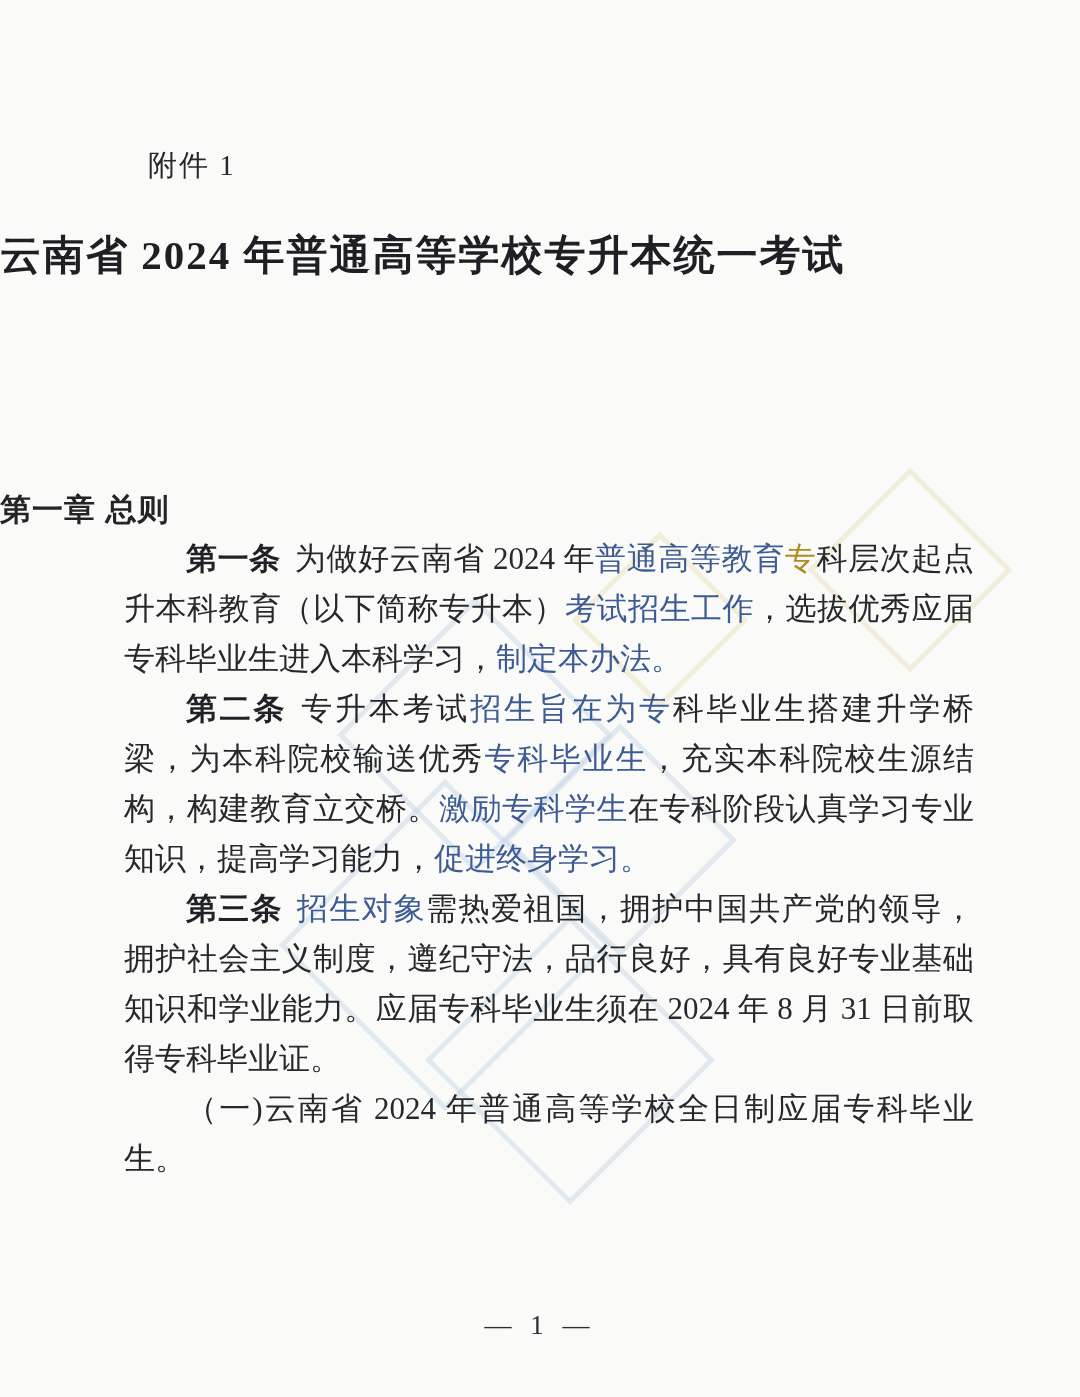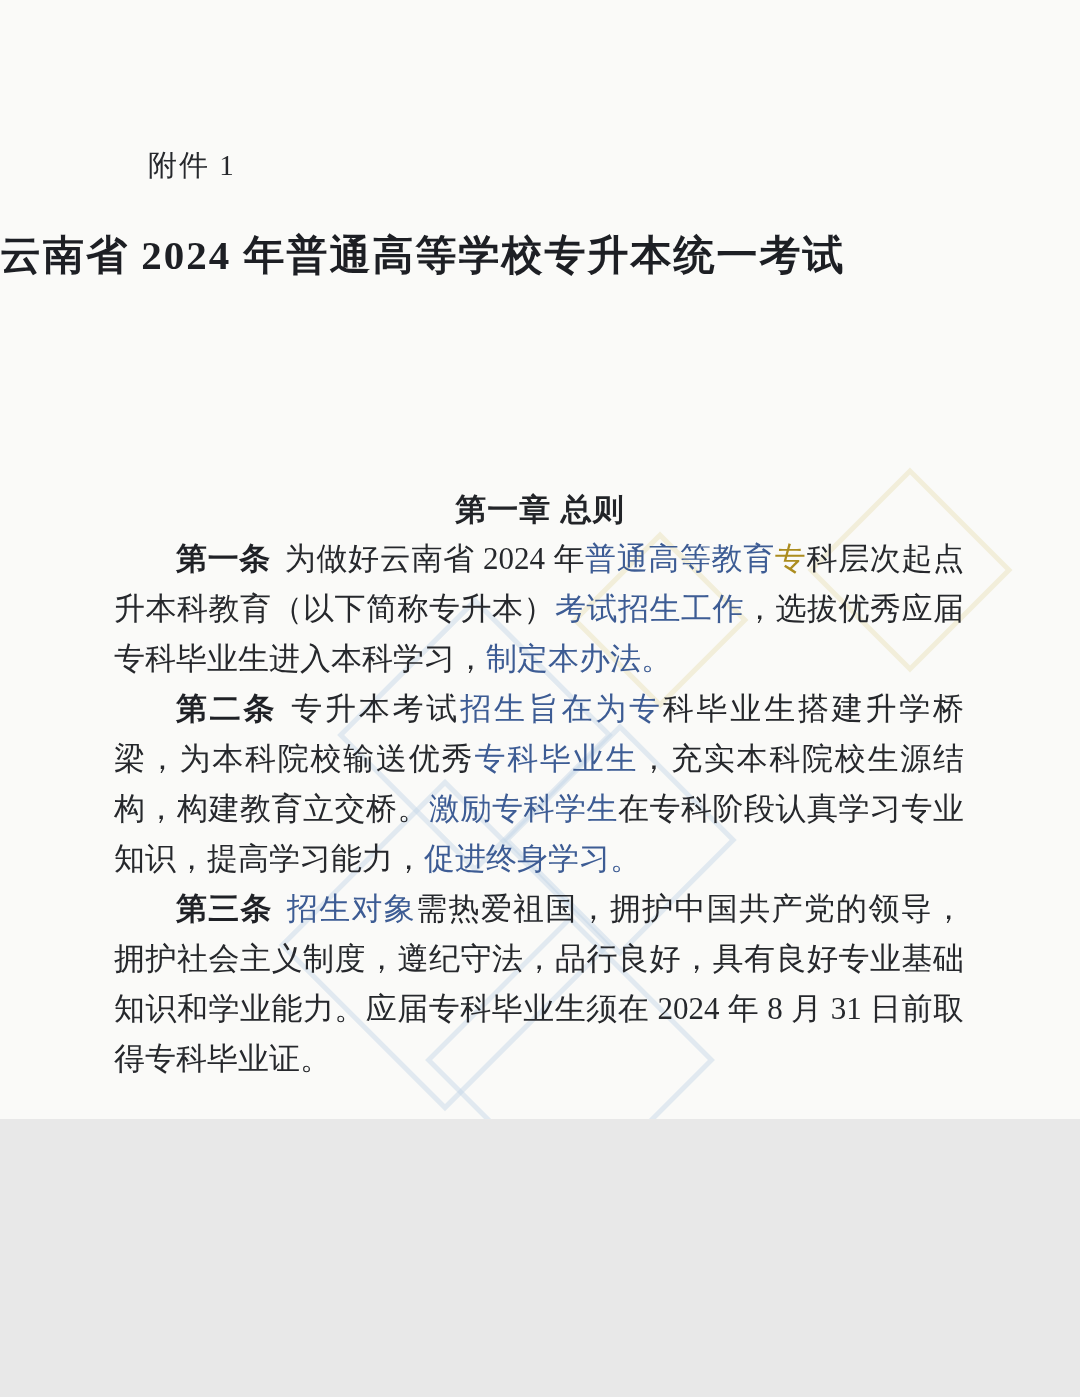--- a/index.html
+++ b/index.html
@@ -1,18 +1,18 @@
 <!DOCTYPE html>
 <html lang="zh"><head>
 <meta charset="utf-8">
 <style>
   html,body{margin:0;padding:0;background:#e8e8e8;}
   .page{
     position:relative;
-    width:1080px;height:1119px;
+    width:1080px;height:1397px;
     margin:0 auto;
     background:var(--paper,#fafaf8);
     overflow:hidden;
     font-family:"Liberation Serif","DejaVu Serif",serif;
     color:var(--ink,#26282c);
   }
   .watermark{
     position:absolute;left:0;top:0;width:1080px;height:1397px;
     pointer-events:none;
   }
@@ -24,29 +24,29 @@
     position:absolute;left:0;width:1080px;
     font-weight:700;
     font-size:41px;
     letter-spacing:2px;
     color:#1d1f24;
   }
   .title.line1{top:228px;}
   .title.line2{top:318px;}
   .chapter{
     position:absolute;left:0;top:489px;width:1080px;
-    text-align:center;
+    text-align:left;
     font-family:"Liberation Sans","DejaVu Sans",sans-serif;
     font-weight:700;
     font-size:31px;
     letter-spacing:1px;
     color:#222428;
   }
   .doc-body{
-    position:absolute;left:114px;top:534px;width:850px;
+    position:absolute;left:124px;top:534px;width:850px;
   }
   .doc-body p.para{
     margin:0;
     font-size:31px;
     line-height:50px;
     text-align:justify;
     text-indent:2em;
   }
   .doc-body .lead{
     font-family:"Liberation Sans","DejaVu Sans",sans-serif;
@@ -82,17 +82,18 @@
   <div class="attachment">附件 1</div>
 
   <div class="title line1">云南省 2024 年普通高等学校专升本统一考试</div>
 
   <div class="chapter">第一章  总则</div>
 
   <div class="doc-body">
       <p class="para"><span class="lead">第一条</span><span style="color: rgb(38, 40, 44);">为做好云南省 2024 年</span><span style="color: rgb(61, 92, 148);">普通高等教育</span><span style="color: rgb(172, 141, 31);">专</span><span style="color: rgb(38, 40, 44);">科层次起点升本科教育（以下简称专升本）</span><span style="color: rgb(61, 92, 148);">考试招生工作</span><span style="color: rgb(38, 40, 44);">，选拔优秀应届专科毕业生进入本科学习，</span><span style="color: rgb(61, 92, 148);">制定本办法。</span></p>
       <p class="para"><span class="lead">第二条</span><span style="color: rgb(38, 40, 44);">专升本考试</span><span style="color: rgb(61, 92, 148);">招生旨在为专</span><span style="color: rgb(38, 40, 44);">科毕业生搭建升学桥梁，为本科院校输送优秀</span><span style="color: rgb(61, 92, 148);">专科毕业生</span><span style="color: rgb(38, 40, 44);">，充实本科院校生源结构，构建教育立交桥。</span><span style="color: rgb(61, 92, 148);">激励专科学生</span><span style="color: rgb(38, 40, 44);">在专科阶段认真学习专业知识，提高学习能力，</span><span style="color: rgb(61, 92, 148);">促进终身学习。</span></p>
       <p class="para"><span class="lead">第三条</span><span style="color: rgb(61, 92, 148);">招生对象</span><span style="color: rgb(38, 40, 44);">需热爱祖国，拥护中国共产党的领导，拥护社会主义制度，遵纪守法，品行良好，具有良好专业基础知识和学业能力。应届专科毕业生须在 2024 年 8 月 31 日前取得专科毕业证。</span></p>
+      <p class="para"><span style="color: rgb(38, 40, 44);">（一)云南省 2024 年普通高等学校全日制应届专科毕业生。</span></p>
     </div>
 
   <div class="page-number">— 1 —</div>
 
 </div>
 
 </body></html>

